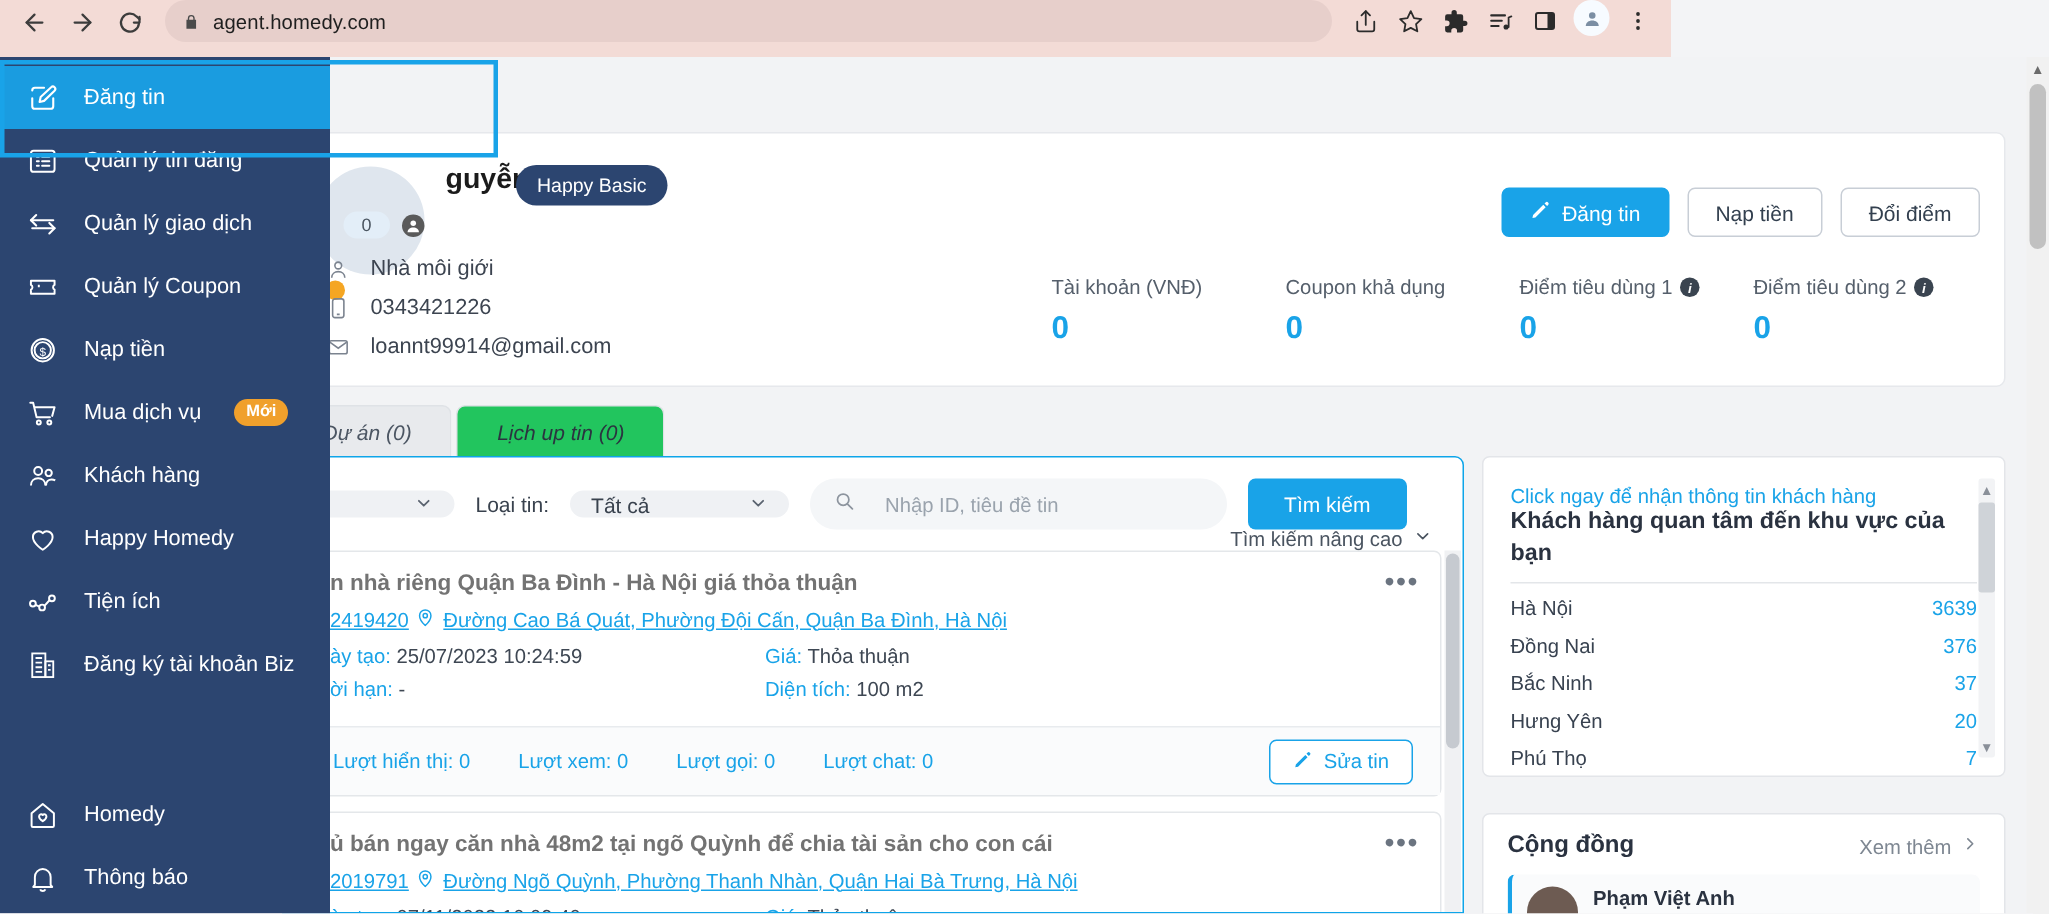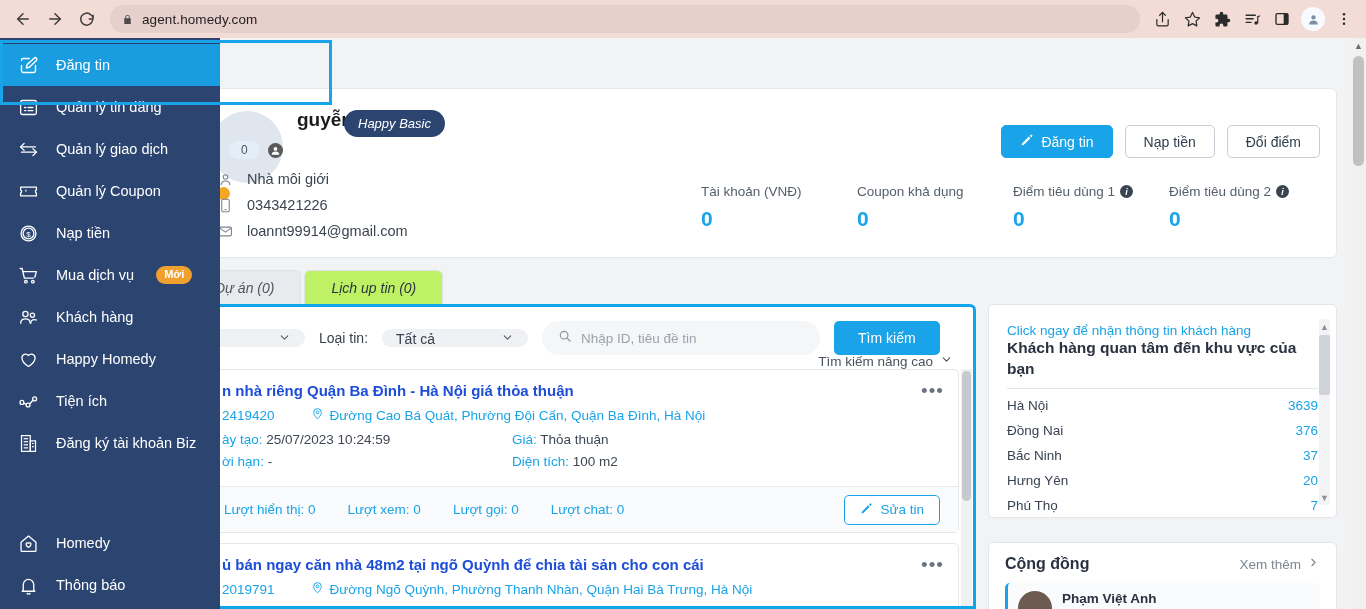--- a/index.html
+++ b/index.html
@@ -5,22 +5,22 @@
   * { box-sizing: border-box; margin:0; padding:0; }
   html,body { width:1366px; height:609px; overflow:hidden; }
   body {
     font-family: "Liberation Sans", sans-serif;
     background: #f3f4f6;
     position: relative;
   }
 
   
   #browser-bar{
-    position:absolute; left:0; top:0; width:1366px; height:38px;
-    background:#f3dbd6; display:flex; align-items:center; gap:2px;
+    position:absolute; left:0; top:0; width:1114px; height:38px;
+    background:#f3dbd6; display:flex; align-items:flex-start; gap:2px;
     padding:0 8px;
   }
   .nav-btn{
     width:30px;height:30px;border-radius:50%;display:flex;align-items:center;
     justify-content:center;color:#3c3c3c;font-size:17px;flex:0 0 auto;
   }
   .nav-btn svg{display:block}
   #omnibox{
     flex:1 1 auto; height:28px; background:#e7cfcb; border-radius:14px;
     display:flex; align-items:center; padding:0 12px; gap:9px;
@@ -86,21 +86,21 @@
   #verified-dot{
     position:absolute;left:28px;top:98px;width:13px;height:13px;border-radius:50%;
     background:#f5a623;
   }
   #profile-name{
     position:absolute;left:108px;top:20px;font-size:19px;font-weight:700;color:#1b1b1b;
     white-space:nowrap;
   }
   #plan-pill{
     position:absolute;left:155px;top:21px;background:#2c4570;color:#fff;
-    font-size:13px;padding:6px 14px;border-radius:14px;white-space:nowrap;font-style:italic;
+    font-size:13px;padding:6px 14px;border-radius:14px;white-space:nowrap;
   }
   #rating-row{
     position:absolute;left:40px;top:52px;display:flex;align-items:center;gap:8px;
   }
   #rating-chip{
     background:#e3eef8;color:#4a5560;font-size:12px;border-radius:10px;
     padding:2px 12px;
   }
   #rating-avatar{width:15px;height:15px;border-radius:50%;background:#5a5a5a;display:flex;align-items:center;justify-content:center;}
   .info-row{
@@ -125,59 +125,59 @@
   .info-i{width:13px;height:13px;border-radius:50%;background:#3a4450;color:#fff;
     font-size:9px;display:inline-flex;align-items:center;justify-content:center;font-weight:700;font-style:italic;}
 
   
   #tabs{position:absolute;left:188px;top:232px;display:flex;gap:0;z-index:5;}
   .tab{
     height:34px;padding:0 26px;display:flex;align-items:center;font-size:14px;
     color:#4c5663;background:#e8eaed;border:1px solid #dfe2e6;border-bottom:none;
     border-radius:6px 6px 0 0;cursor:pointer;margin-right:3px;font-style:italic;
   }
-  .tab.active{background:#bef264;color:#2b3440;}
+  .tab.active{background:#22c55e;color:#2b3440;}
 
   
   #main-panel{
     position:absolute;left:188px;top:266px;width:788px;height:305px;
-    background:#fff;border:3px solid #0ea5e9;border-radius:0 6px 0 0;z-index:5;
+    background:#fff;border:1px solid #0ea5e9;border-radius:0 6px 0 0;z-index:5;
     overflow:hidden;
   }
   #filter-bar{height:62px;display:flex;align-items:center;padding:0 18px;gap:14px;position:relative;}
   .select-pill{
     height:18px;background:#eff1f4;border-radius:17px;display:flex;align-items:flex-end;
     padding:0 14px;gap:10px;font-size:14px;color:#39424e;cursor:pointer;
   }
   .select-pill .chev{color:#5b6470;}
   .filter-label{font-size:14px;color:#39424e;}
   #search-input-wrap{
     flex:1 1 auto;height:34px;background:#f4f6f8;border-radius:17px;display:flex;
-    align-items:center;gap:9px;padding:0 16px;max-width:278px;
+    align-items:center;gap:20px;padding:0 16px;max-width:278px;
   }
   #search-placeholder{font-size:13.5px;color:#9aa3ad;}
   #search-btn{
     background:#19a3e8;color:#fff;font-size:14px;height:34px;border-radius:5px;
     padding:0 24px;display:flex;align-items:center;cursor:pointer;
   }
   #adv-search{
     position:absolute;right:20px;top:46px;font-size:13.5px;color:#4a5460;
     display:flex;align-items:center;gap:7px;cursor:pointer;
   }
 
   .listing{
     margin:0 14px 10px 14px;border:1px solid #e4e7ea;border-radius:5px;background:#fff;
     position:relative;
   }
   .listing-body{padding:12px 16px 10px 16px;}
   .listing-title{
-    font-size:15px;font-weight:700;color:#1d4ed8;margin-bottom:8px;padding-right:40px;
+    font-size:15px;font-weight:700;color:#737373;margin-bottom:8px;padding-right:40px;
     white-space:nowrap;overflow:hidden;
   }
-  .listing-meta{display:flex;align-items:center;gap:36px;font-size:13.5px;color:#19a3e8;margin-bottom:9px;}
+  .listing-meta{display:flex;align-items:center;gap:4px;font-size:13.5px;color:#19a3e8;margin-bottom:9px;text-decoration:underline;}
   .listing-meta .addr{color:#19a3e8;display:flex;align-items:center;gap:6px;}
   .listing-cols{display:flex;font-size:13.5px;color:#3e4753;}
   .listing-cols .c1{width:290px;}
   .listing-cols .row{margin-bottom:7px;}
   .listing-cols .lbl{color:#19a3e8;}
   .dots{position:absolute;right:14px;top:10px;font-size:19px;color:#6b7480;letter-spacing:1px;cursor:pointer;}
   .listing-footer{
     border-top:1px solid #e8ebee;background:#fafbfc;height:46px;display:flex;
     align-items:center;padding:0 18px;gap:32px;font-size:13.5px;color:#19a3e8;
   }

